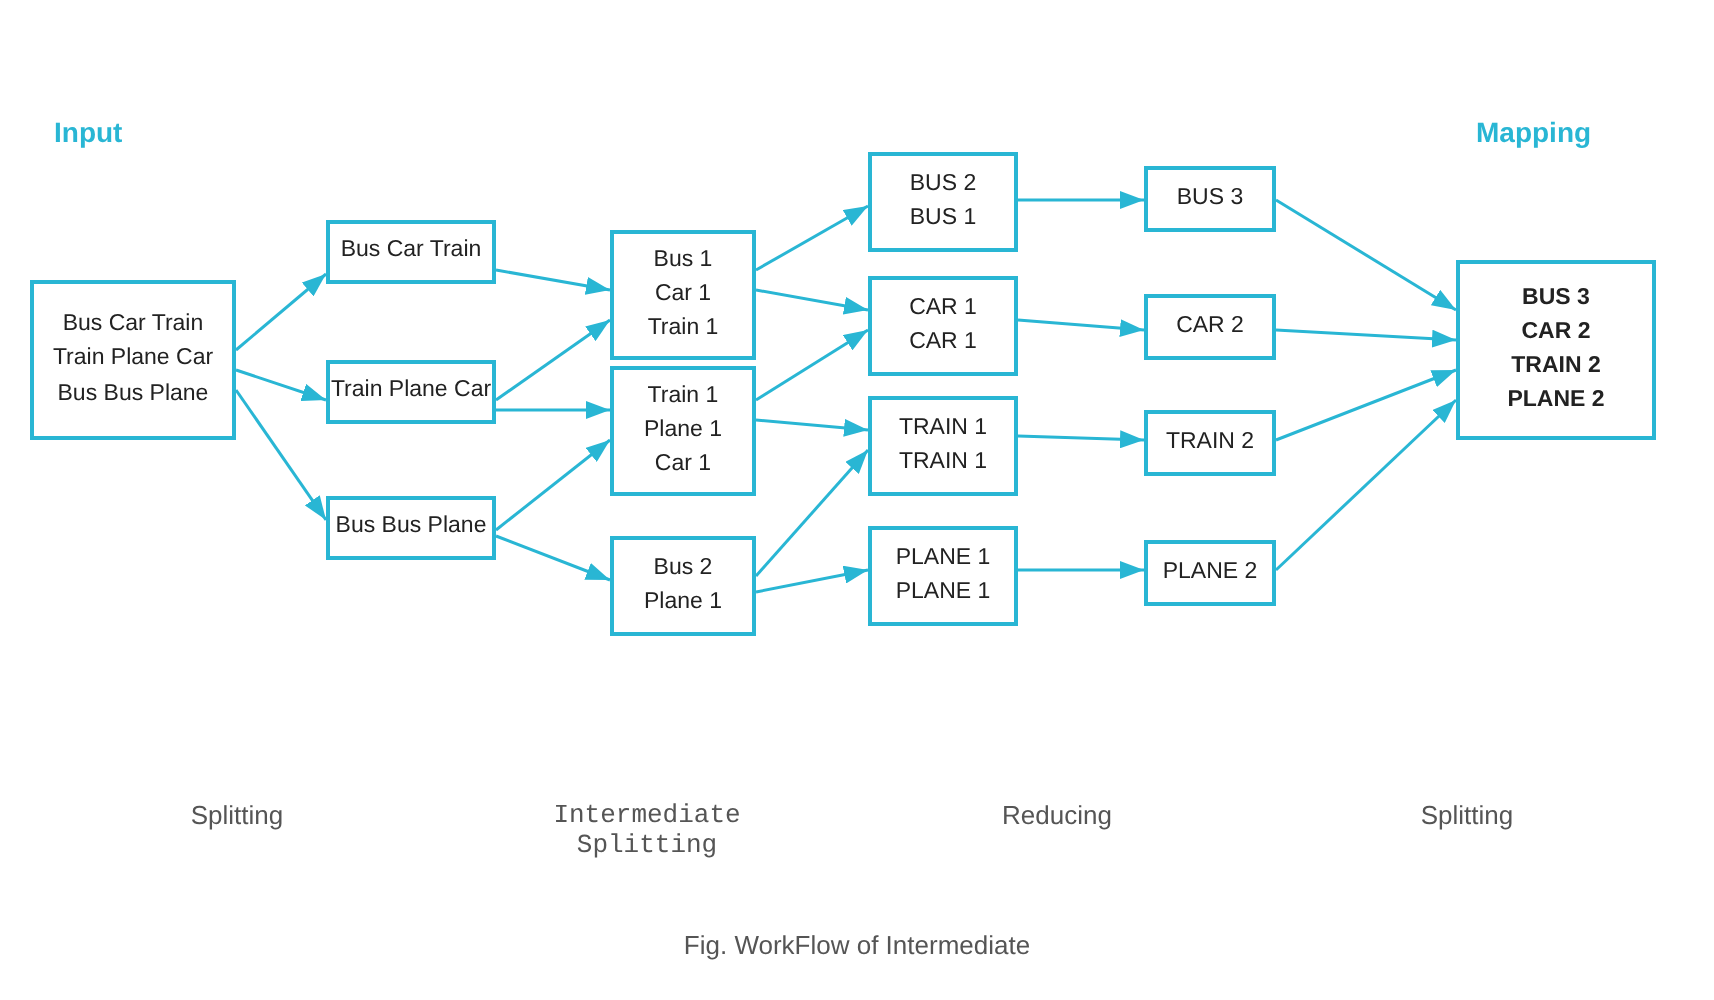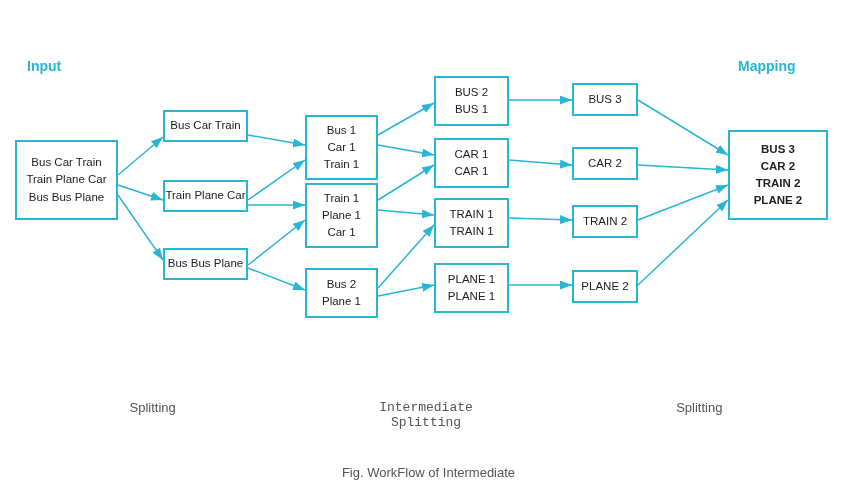--- a/index.html
+++ b/index.html
@@ -158,18 +158,19 @@
 
   <div class="box" style="left:728px; top:130px; width:100px; height:90px; white-space:pre-line; font-size:11.5px; font-weight:bold;">BUS 3
 CAR 2
 TRAIN 2
 PLANE 2</div>
 
   <div style="position:absolute; bottom:30px; left:0; right:0; display:flex; justify-content:space-around; padding:0 16px;">
     <div class="bottom-label">Splitting</div>
     <div class="bottom-label" style="white-space:pre-line; text-align:center;font-family:Liberation Mono, monospace;">Intermediate
 Splitting</div>
+    <div class="bottom-label">Reducing</div>
     <div class="bottom-label">Splitting</div>
   </div>
 
 </div>
 
 <div class="fig-caption">Fig. WorkFlow of Intermediate</div>
 
 </body></html>

